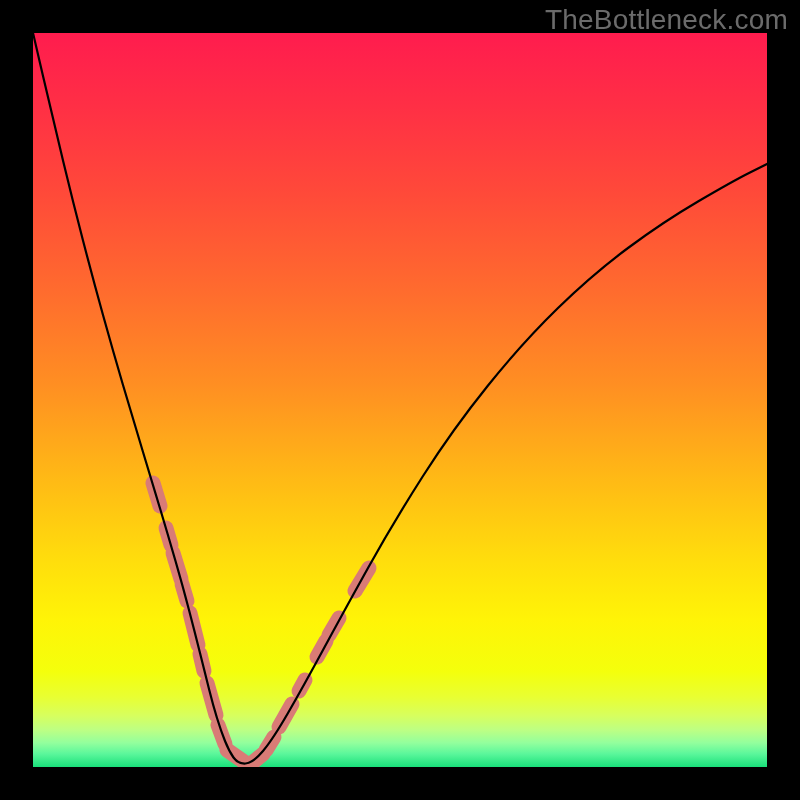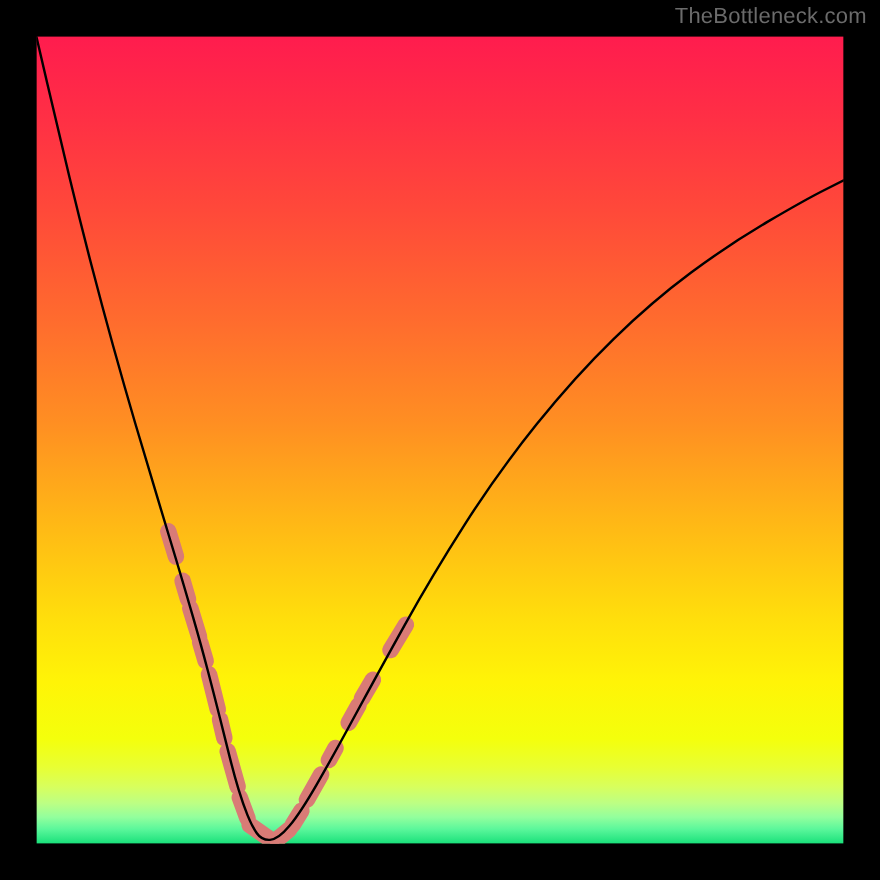--- a/index.html
+++ b/index.html
@@ -32,21 +32,21 @@
     left: 0;
     top: 0;
     width: 100%;
     height: 100%;
   }
   .watermark {
     position: absolute;
     top: 4px;
     right: 12px;
     color: #6b6b6b;
-    font-size: 20px;
+    font-size: 28px;
     font-weight: 400;
     letter-spacing: 0.2px;
     user-select: none;
   }
   svg.curve-layer {
     position: absolute;
     left: 0;
     top: 0;
     width: 100%;
     height: 100%;

